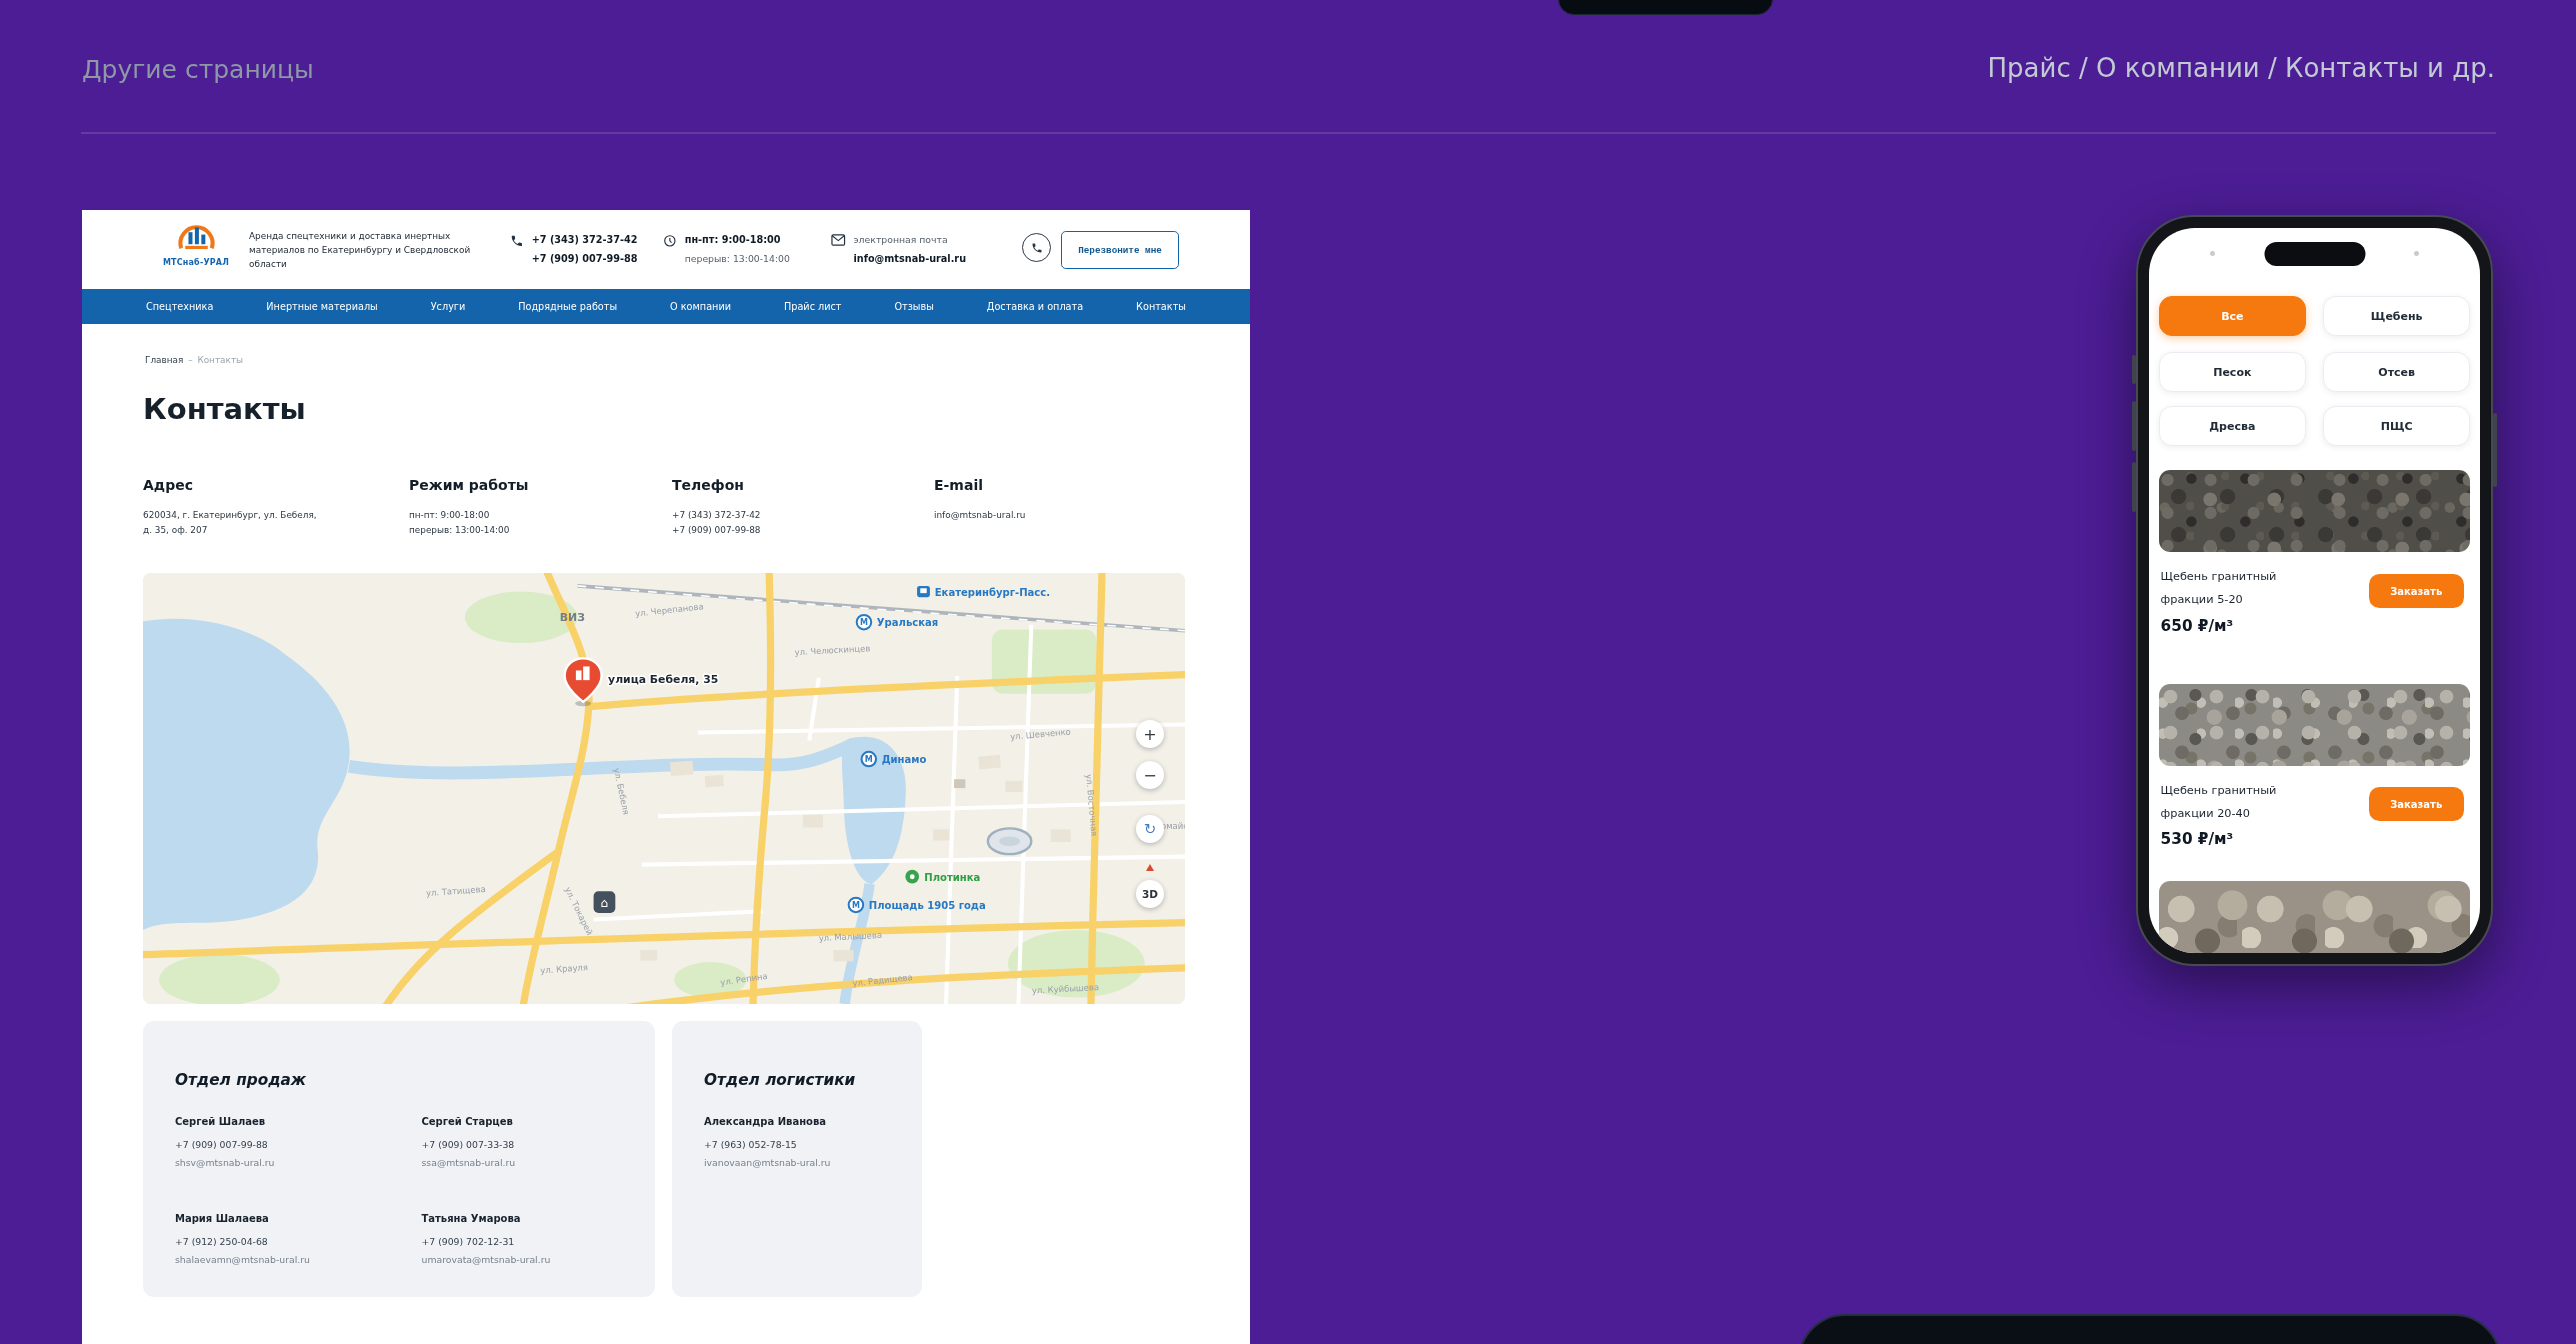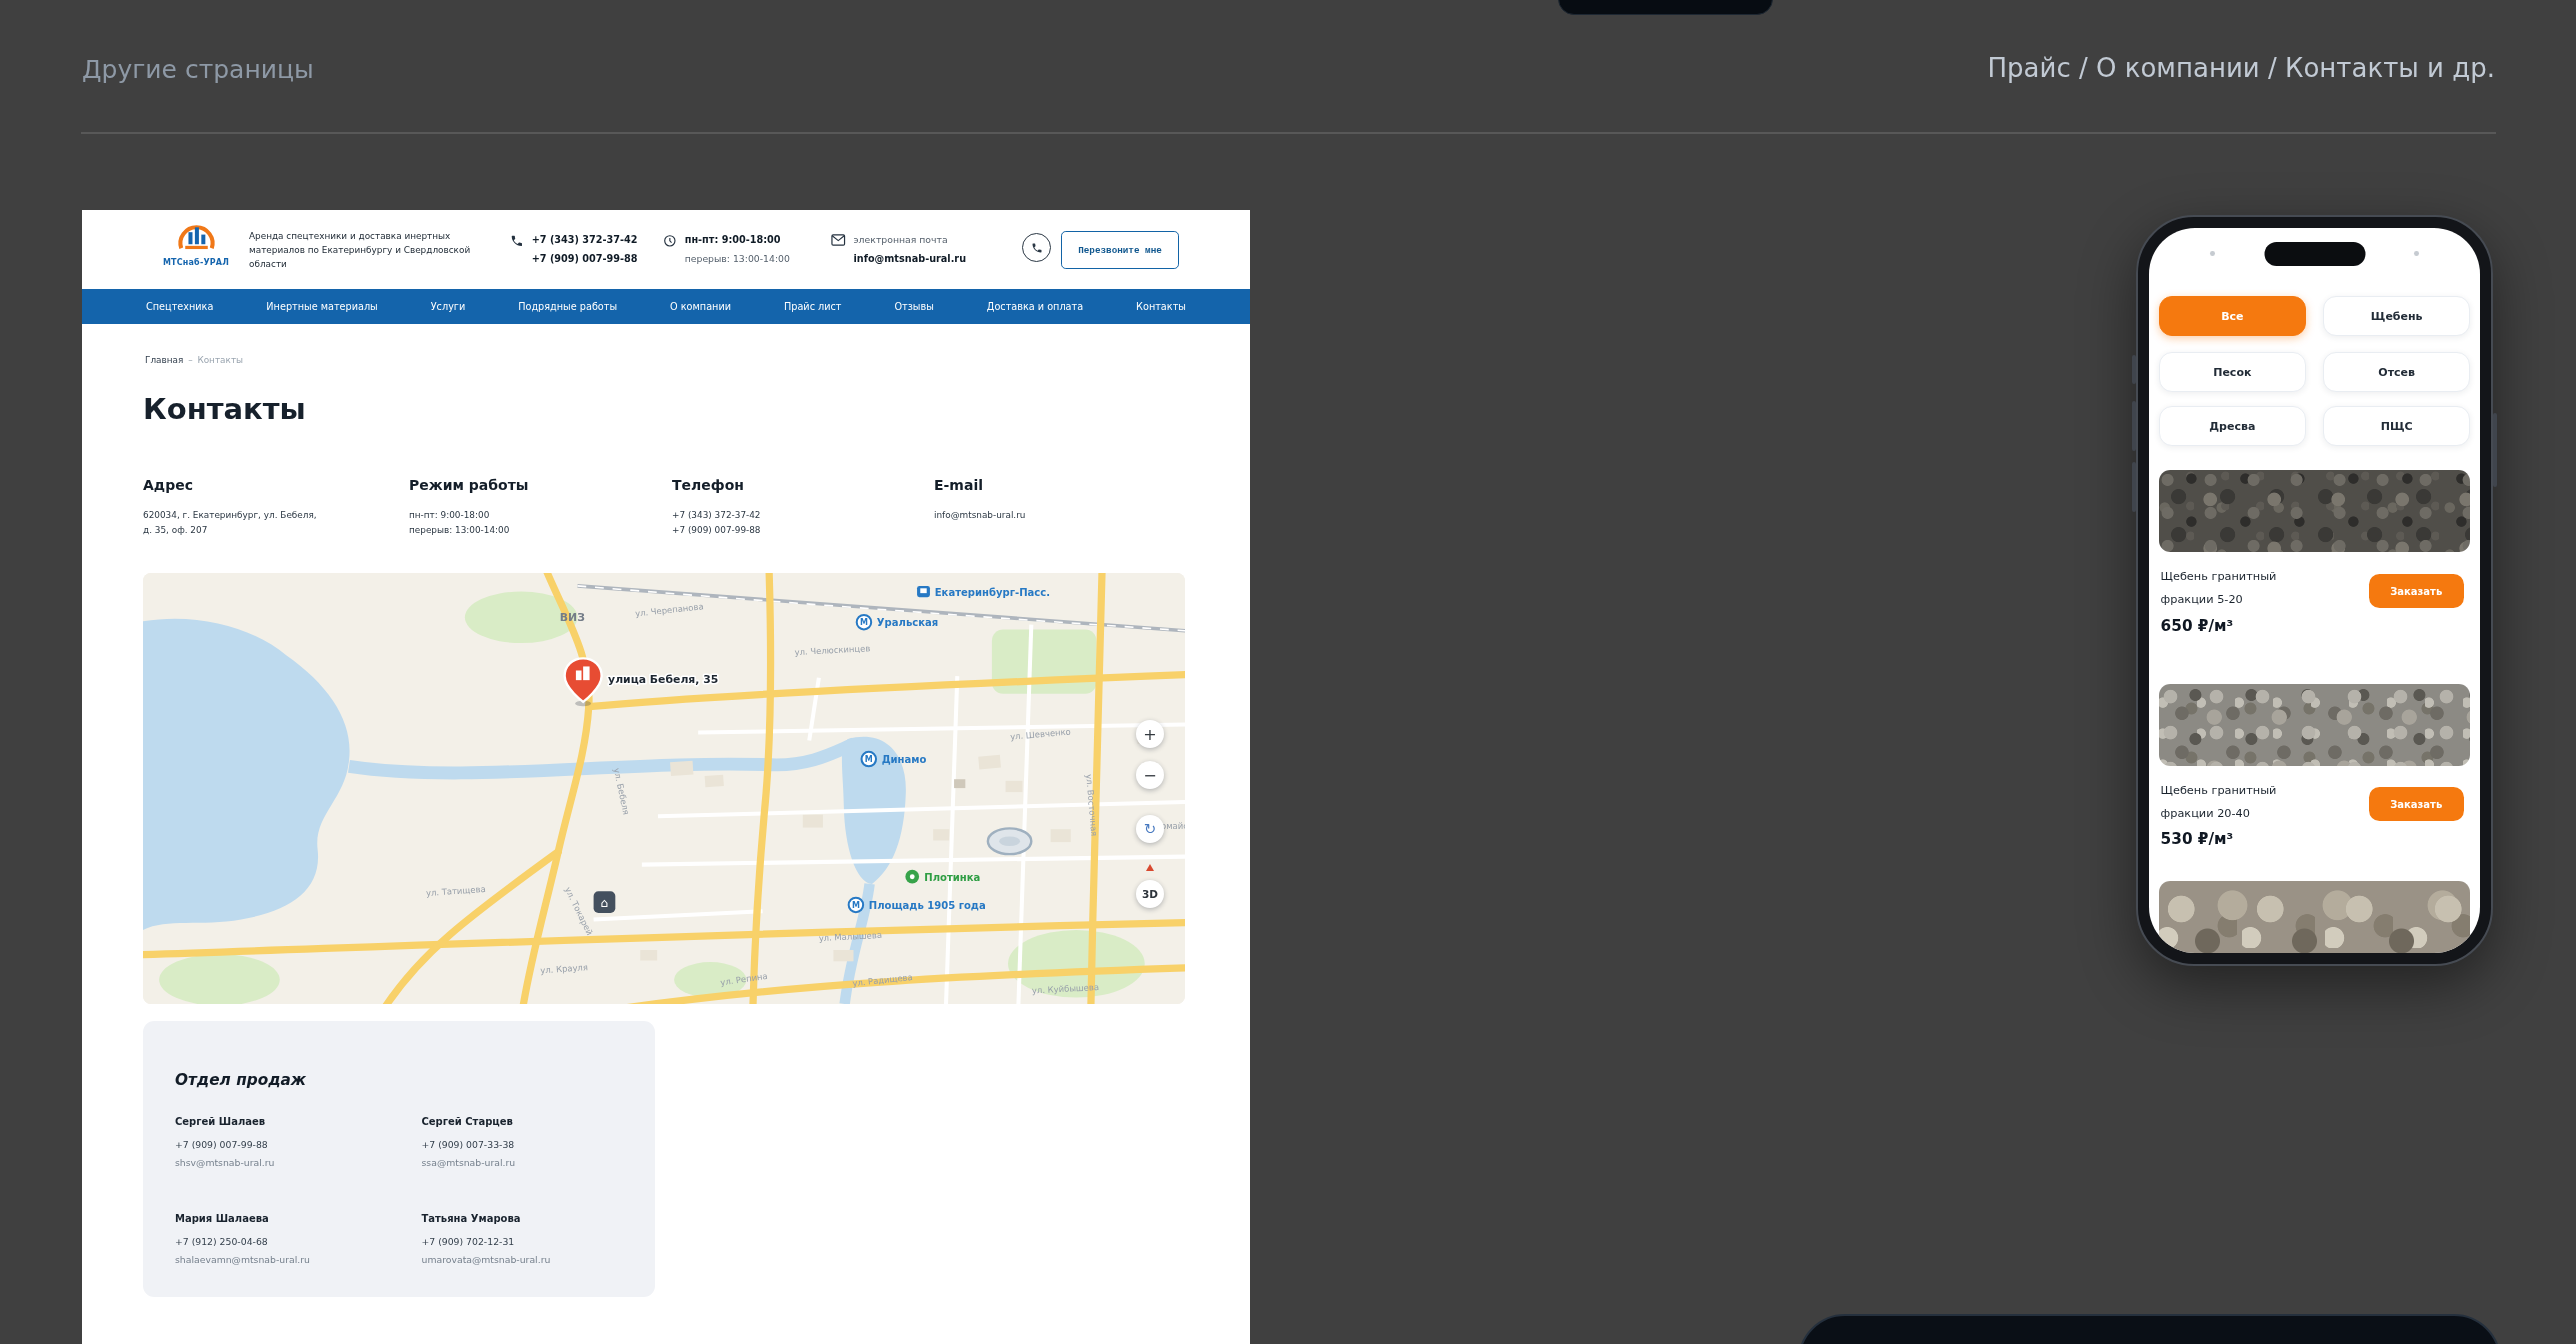--- a/index.html
+++ b/index.html
@@ -1,16 +1,16 @@
 <!DOCTYPE html>
 <html style="font-size:13px"><head>
 <meta charset="utf-8">
 <style>
   html,body{margin:0;padding:0;background:#0d1621;}
-  #canvas{position:relative;width:2576px;height:1344px;background:#404040;overflow:hidden;
+  #canvas{position:relative;width:2576px;height:1344px;background:#4c1d95;overflow:hidden;
           font-family:"DejaVu Sans","Liberation Sans",sans-serif;}
 
   
   .page-head-left{position:absolute;left:82px;top:55px;font-size:25px;color:#8e99a6;}
   .page-head-right{position:absolute;right:81px;top:53px;font-size:26px;color:#c2cad4;}
   .divider{position:absolute;left:81px;width:2415px;top:132px;height:1.6px;background:rgba(255,255,255,.13);}
   .top-device{position:absolute;left:1558px;top:-8px;width:213px;height:21px;background:#070c12;
               border:1.6px solid #1d2732;border-radius:0 0 16px 16px;}
   .bottom-device{position:absolute;left:1798px;top:1314px;width:699px;height:72px;background:#0a0f16;
                  border:2.4px solid #25303d;border-radius:47px 47px 0 0;}
@@ -389,20 +389,28 @@
             <div class="p-email">shalaevamn@mtsnab-ural.ru</div>
           </div>
           <div class="person">
             <div class="p-name">Татьяна Умарова</div>
             <div class="p-phone">+7 (909) 702-12-31</div>
             <div class="p-email">umarovata@mtsnab-ural.ru</div>
           </div>
         </div>
       </div>
 
+      <div class="card c1">
+        <h3>Отдел логистики</h3>
+        <div class="person">
+          <div class="p-name">Александра Иванова</div>
+          <div class="p-phone">+7 (963) 052-78-15</div>
+          <div class="p-email">ivanovaan@mtsnab-ural.ru</div>
+        </div>
+      </div>
 
 
     </div>
   </div>
 
   <div class="phone">
     <span class="sbtn sb1"></span>
     <span class="sbtn sb2"></span>
     <span class="sbtn sb3"></span>
     <span class="sbtn sb4"></span>

